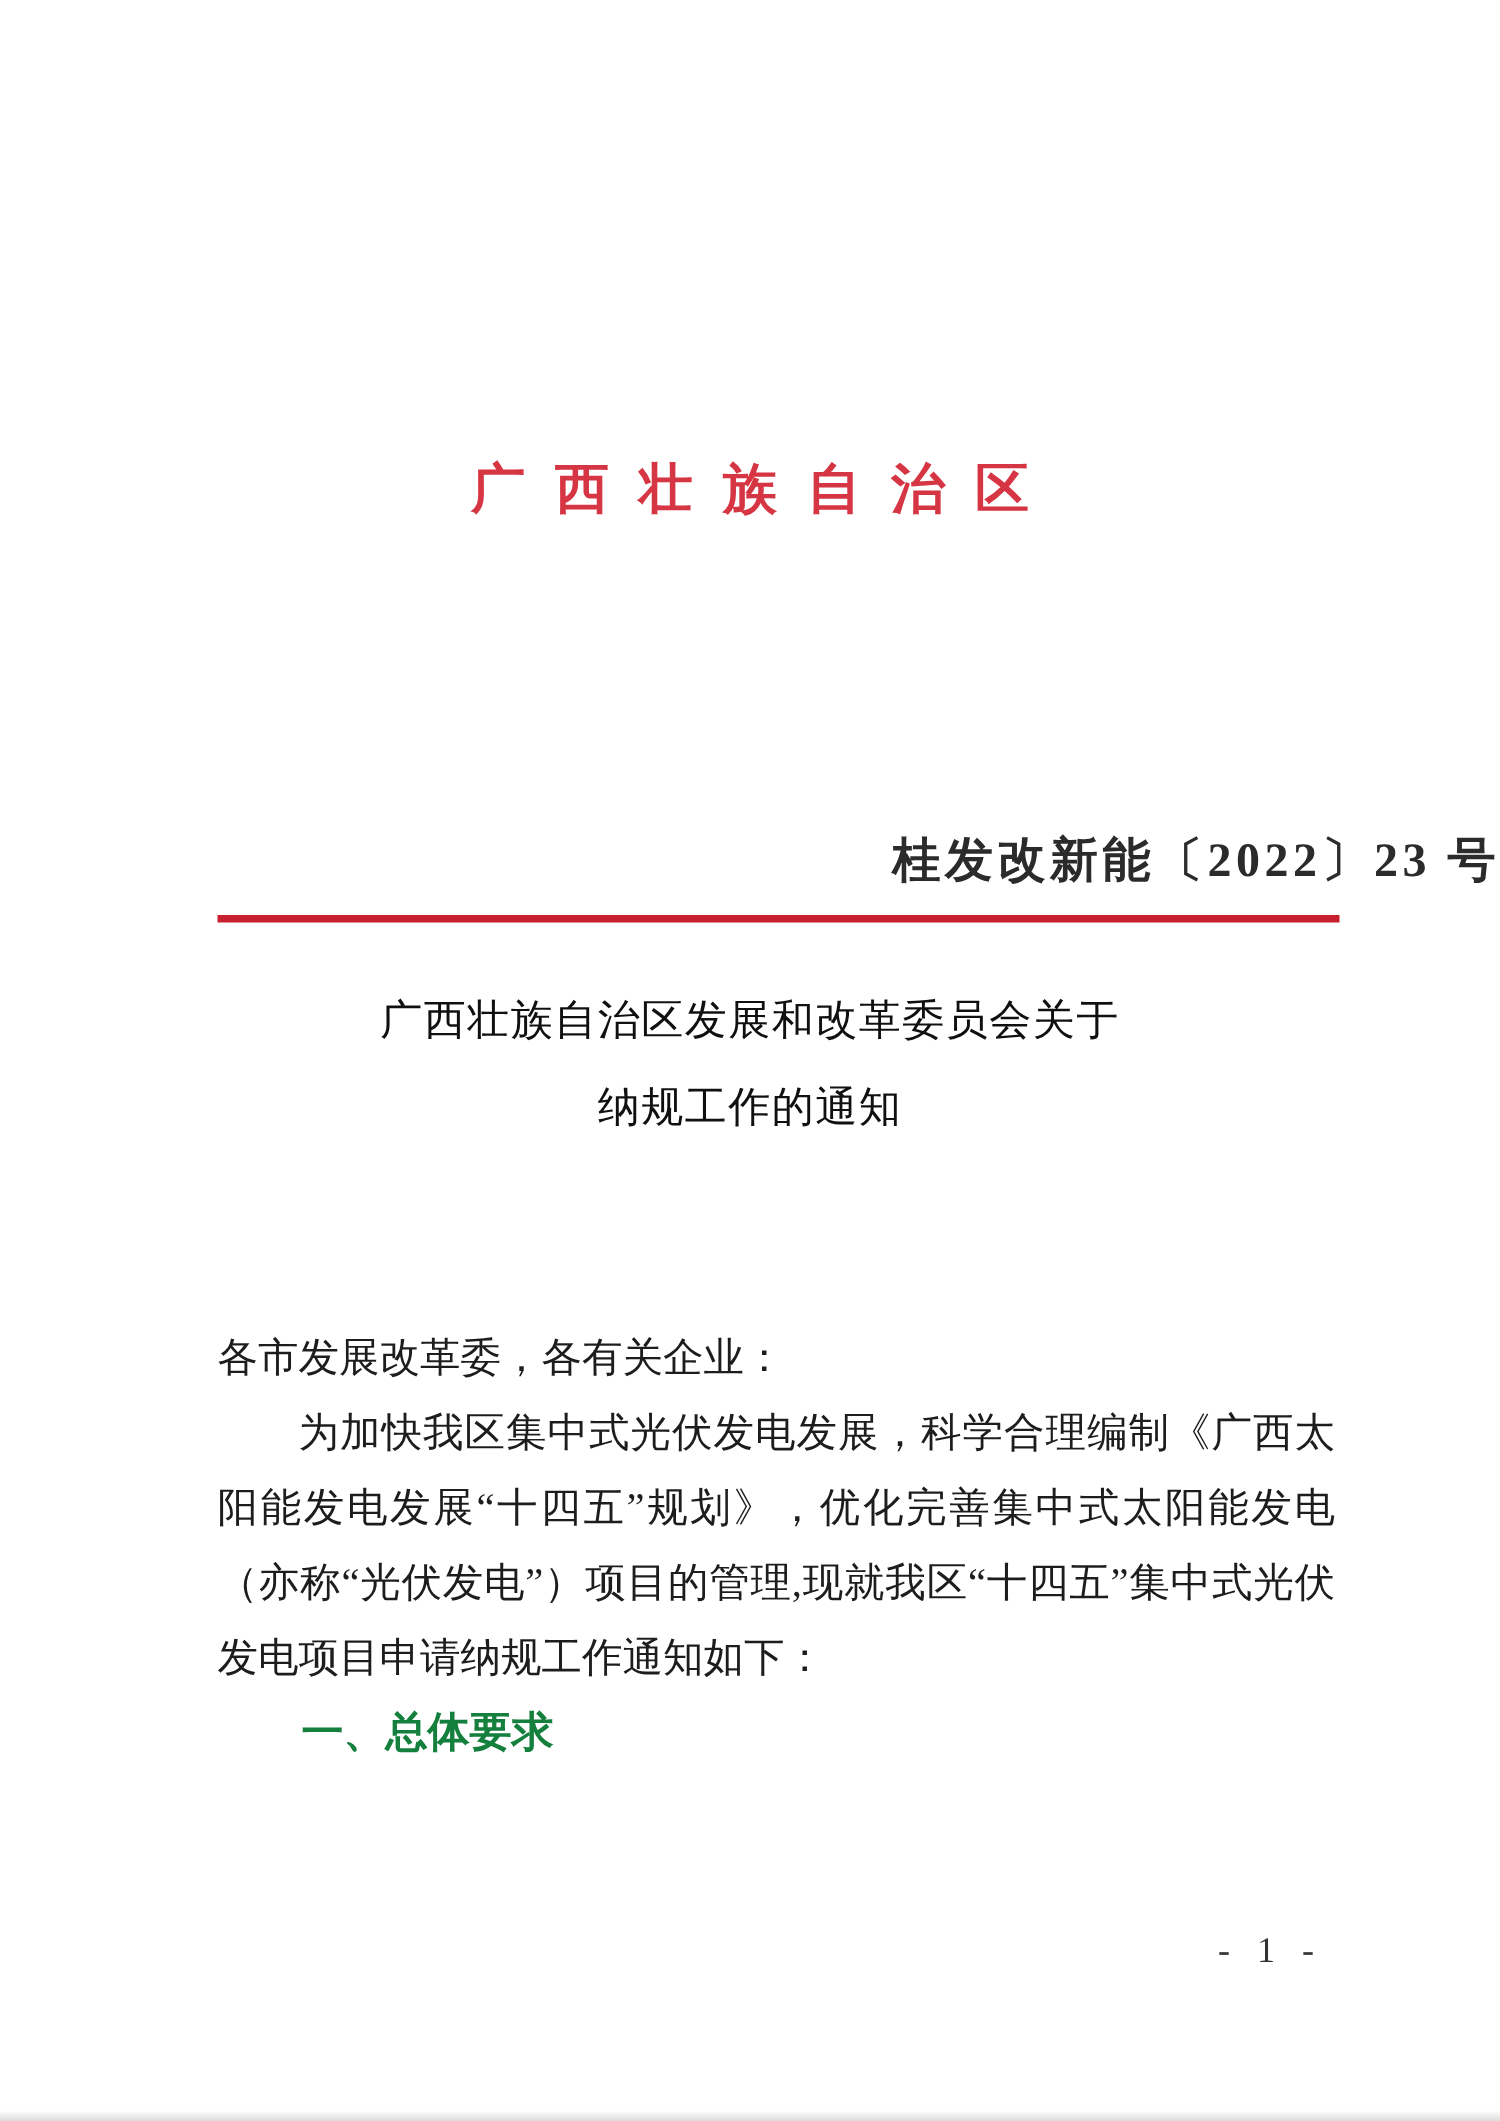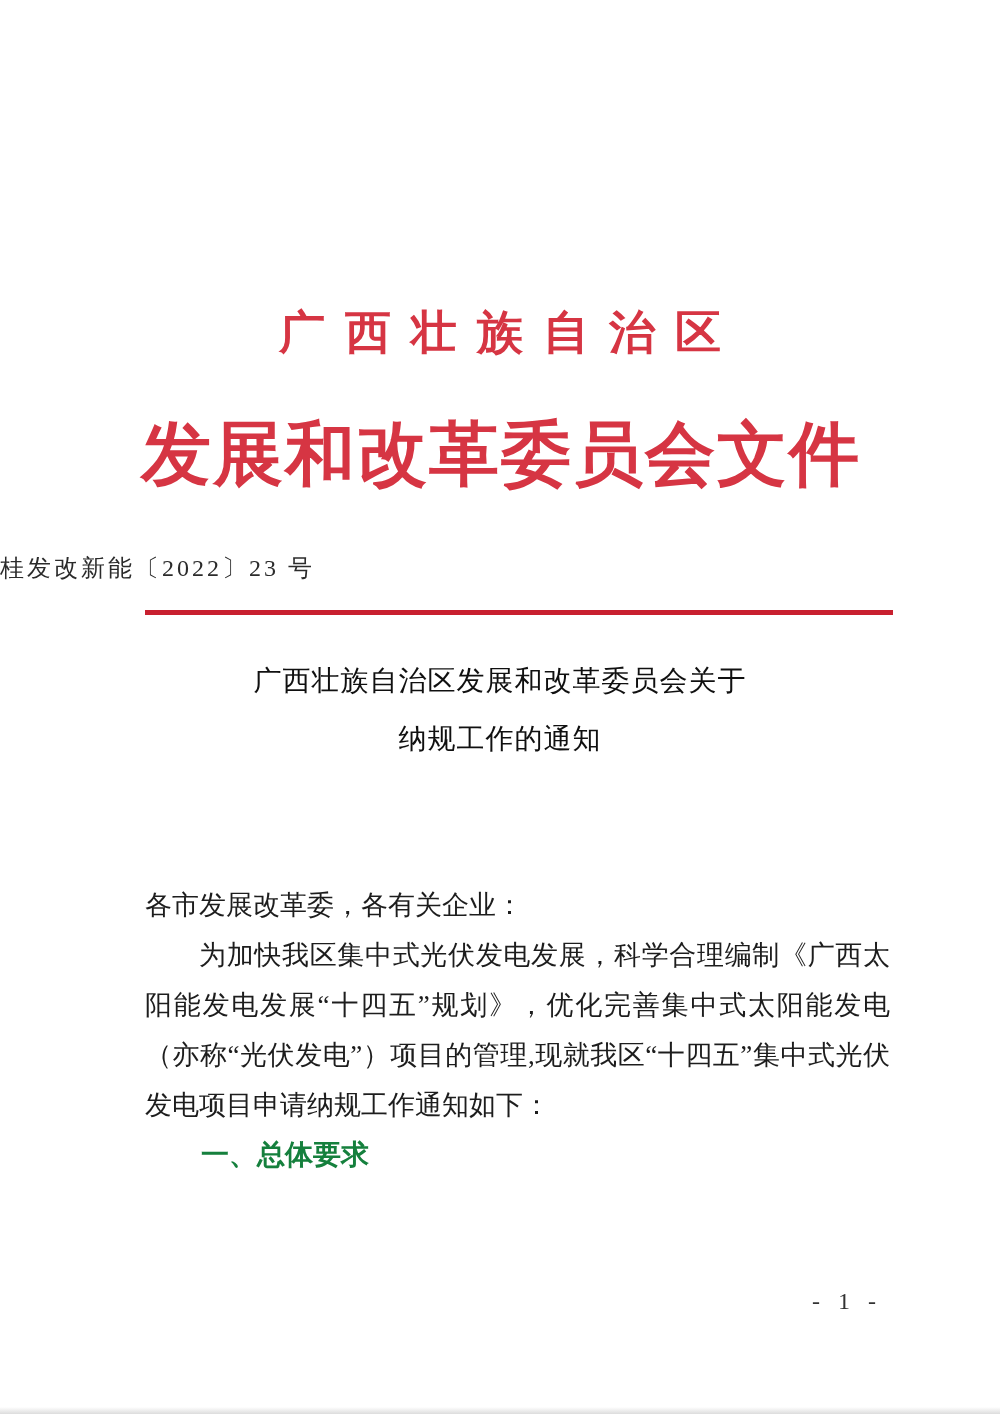--- a/index.html
+++ b/index.html
@@ -16,46 +16,47 @@
     margin: 0 auto;
     background: #ffffff;
     overflow: hidden;
     font-family: "Liberation Serif", "DejaVu Serif", serif;
   }
   
   .header-org {
     position: absolute;
     top: 302px; left: 0; right: 0;
     text-align: center;
-    font-size: 46px;
+    font-size: 36px;
     font-weight: 700;
     color: var(--accent-red);
     letter-spacing: 20px;
     text-indent: 20px;
     white-space: nowrap;
   }
   .header-doc {
     position: absolute;
     top: 408px; left: 0; right: 0;
     text-align: center;
     font-size: 70px;
     font-weight: 700;
     color: var(--accent-red);
     letter-spacing: 2px;
     text-indent: 2px;
     white-space: nowrap;
   }
   .doc-number {
     position: absolute;
     top: 552px; left: 0; right: 0;
-    text-align: left;
-    font-size: 24px;
+    text-align: right;
+    font-size: 32px;
     color: #2b2b2b;
     letter-spacing: 3px;
     white-space: nowrap;
+    font-weight: bold;
   }
   .red-line {
     position: absolute;
     top: 610px; left: 145px;
     width: 748px; height: 5px;
     background: var(--divider-red);
   }
   .title {
     position: absolute;
     top: 652px; left: 0; right: 0;
@@ -100,21 +101,20 @@
     background: linear-gradient(to bottom, rgba(255,255,255,0), #dcdcdc);
   }
 </style>
 </head>
 <body>
 
 <div class="page">
 
   <div class="header-org">广西壮族自治区</div>
 
-  <div class="header-doc">发展和改革委员会文件</div>
 
   <div class="doc-number">桂发改新能〔2022〕23 号</div>
 
   <div class="red-line"></div>
 
   <div class="title">
     <div>广西壮族自治区发展和改革委员会关于</div>
     <div>纳规工作的通知</div>
   </div>
 

